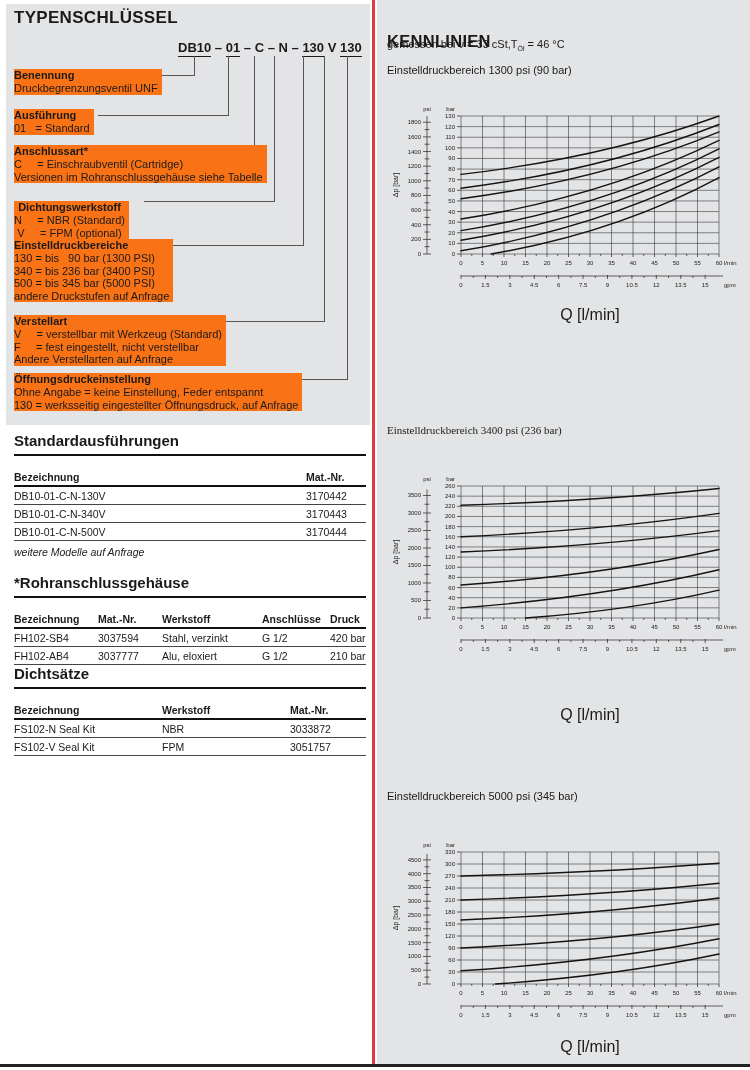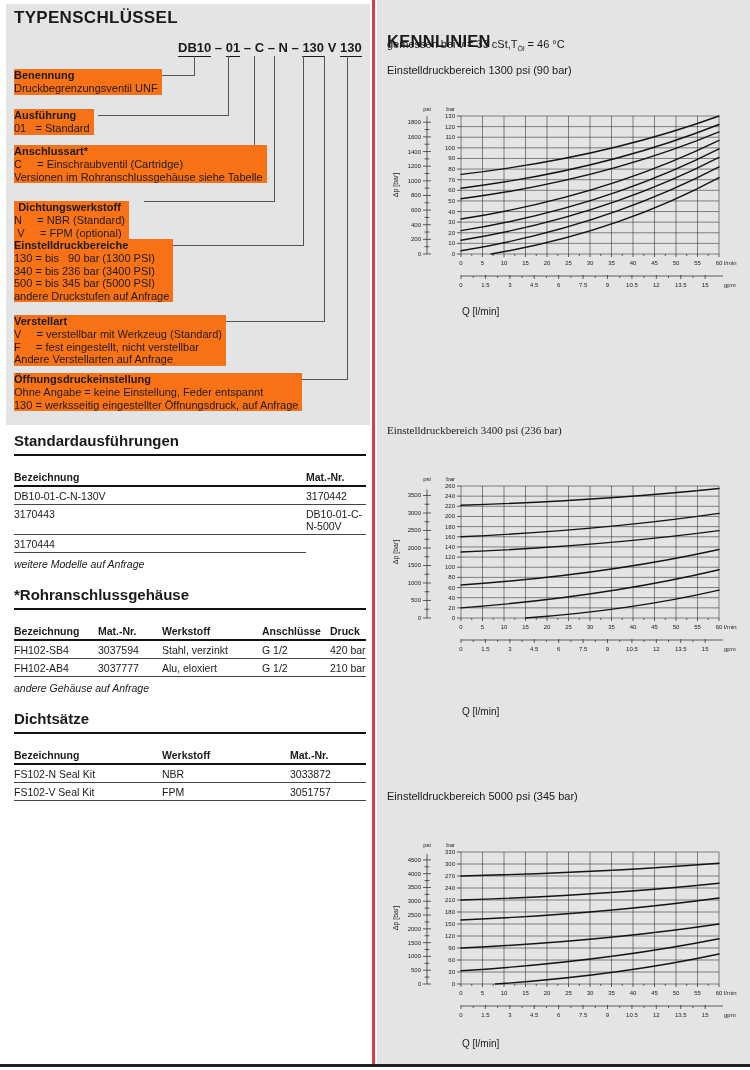--- a/index.html
+++ b/index.html
@@ -40,21 +40,21 @@
   #bottom-bar{position:absolute;left:0;top:1064px;width:750px;height:3px;background:#222;}
   
   #right-panel{position:absolute;left:377px;top:0;width:373px;height:1064px;background:#e3e4e6;}
   #kl-title{position:absolute;left:10px;top:6px;font-size:16.5px;font-weight:bold;letter-spacing:.3px;margin-top:26px;}
   #kl-cond{position:absolute;left:10px;top:38px;font-size:11px;}
   #kl-cond sub{font-size:7px;}
   .chart-title{position:absolute;left:10px;font-size:11px;}
   .ct0{top:64px;}.ct1{top:424px;font-family:Liberation Serif, serif;}.ct2{top:790px;}
   .chart{position:absolute;left:12px;}
   #chart0{top:104px;}#chart1{top:474px;}#chart2{top:840px;}
-  .q-label{position:absolute;left:85px;width:256px;font-size:10px;}
+  .q-label{position:absolute;left:85px;width:256px;text-align:center;font-size:16px;}
   .q0{top:306px;}.q1{top:706px;}.q2{top:1038px;}
   svg text{fill:#222;font-family:"Liberation Sans","DejaVu Sans",sans-serif;}
 </style>
 </head>
 <body>
 
 <div id="left-panel">
   <div id="ts-title">TYPENSCHLÜSSEL</div>
   <div id="code-line"><span class="u">DB10</span> – <span class="u">01</span> – <span>C</span> – <span>N</span> – <span class="u">130</span> <span>V</span> <span class="u">130</span></div>
   <div class="conn c0"></div>
@@ -104,20 +104,21 @@
     </div>
 </div>
 
 <div id="tables">
     <div class="tbl-title">Standardausführungen</div>
     <div class="tbl t0">
       <div class="th">Bezeichnung</div>
       <div class="th">Mat.-Nr.</div>
       <div class="td">DB10-01-C-N-130V</div>
       <div class="td">3170442</div>
+      <div class="td">DB10-01-C-N-340V</div>
       <div class="td">3170443</div>
       <div class="td">DB10-01-C-N-500V</div>
       <div class="td">3170444</div>
     </div>
     <div class="tbl-note">weitere Modelle auf Anfrage</div>
     <div class="tbl-title">*Rohranschlussgehäuse</div>
     <div class="tbl t1">
       <div class="th">Bezeichnung</div>
       <div class="th">Mat.-Nr.</div>
       <div class="th">Werkstoff</div>
@@ -127,21 +128,20 @@
       <div class="td">3037594</div>
       <div class="td">Stahl, verzinkt</div>
       <div class="td">G 1/2</div>
       <div class="td">420 bar</div>
       <div class="td">FH102-AB4</div>
       <div class="td">3037777</div>
       <div class="td">Alu, eloxiert</div>
       <div class="td">G 1/2</div>
       <div class="td">210 bar</div>
     </div>
-    <div class="tbl-note">andere Gehäuse auf Anfrage</div>
     <div class="tbl-title">Dichtsätze</div>
     <div class="tbl t2">
       <div class="th">Bezeichnung</div>
       <div class="th">Werkstoff</div>
       <div class="th">Mat.-Nr.</div>
       <div class="td">FS102-N Seal Kit</div>
       <div class="td">NBR</div>
       <div class="td">3033872</div>
       <div class="td">FS102-V Seal Kit</div>
       <div class="td">FPM</div>

